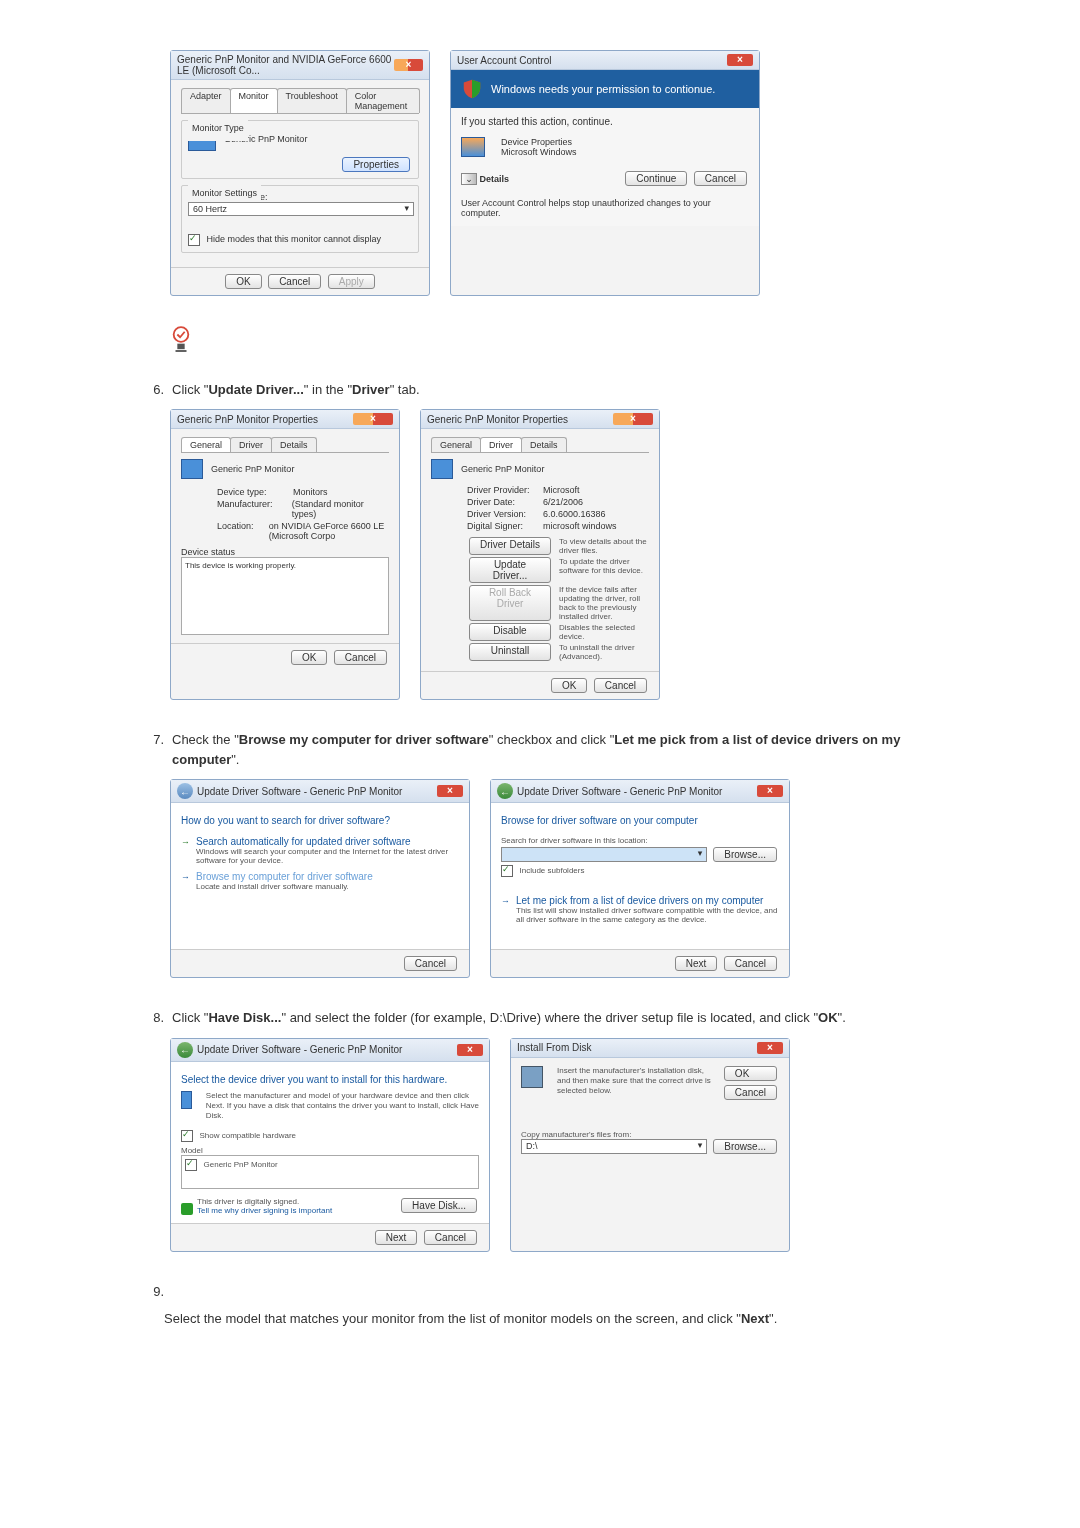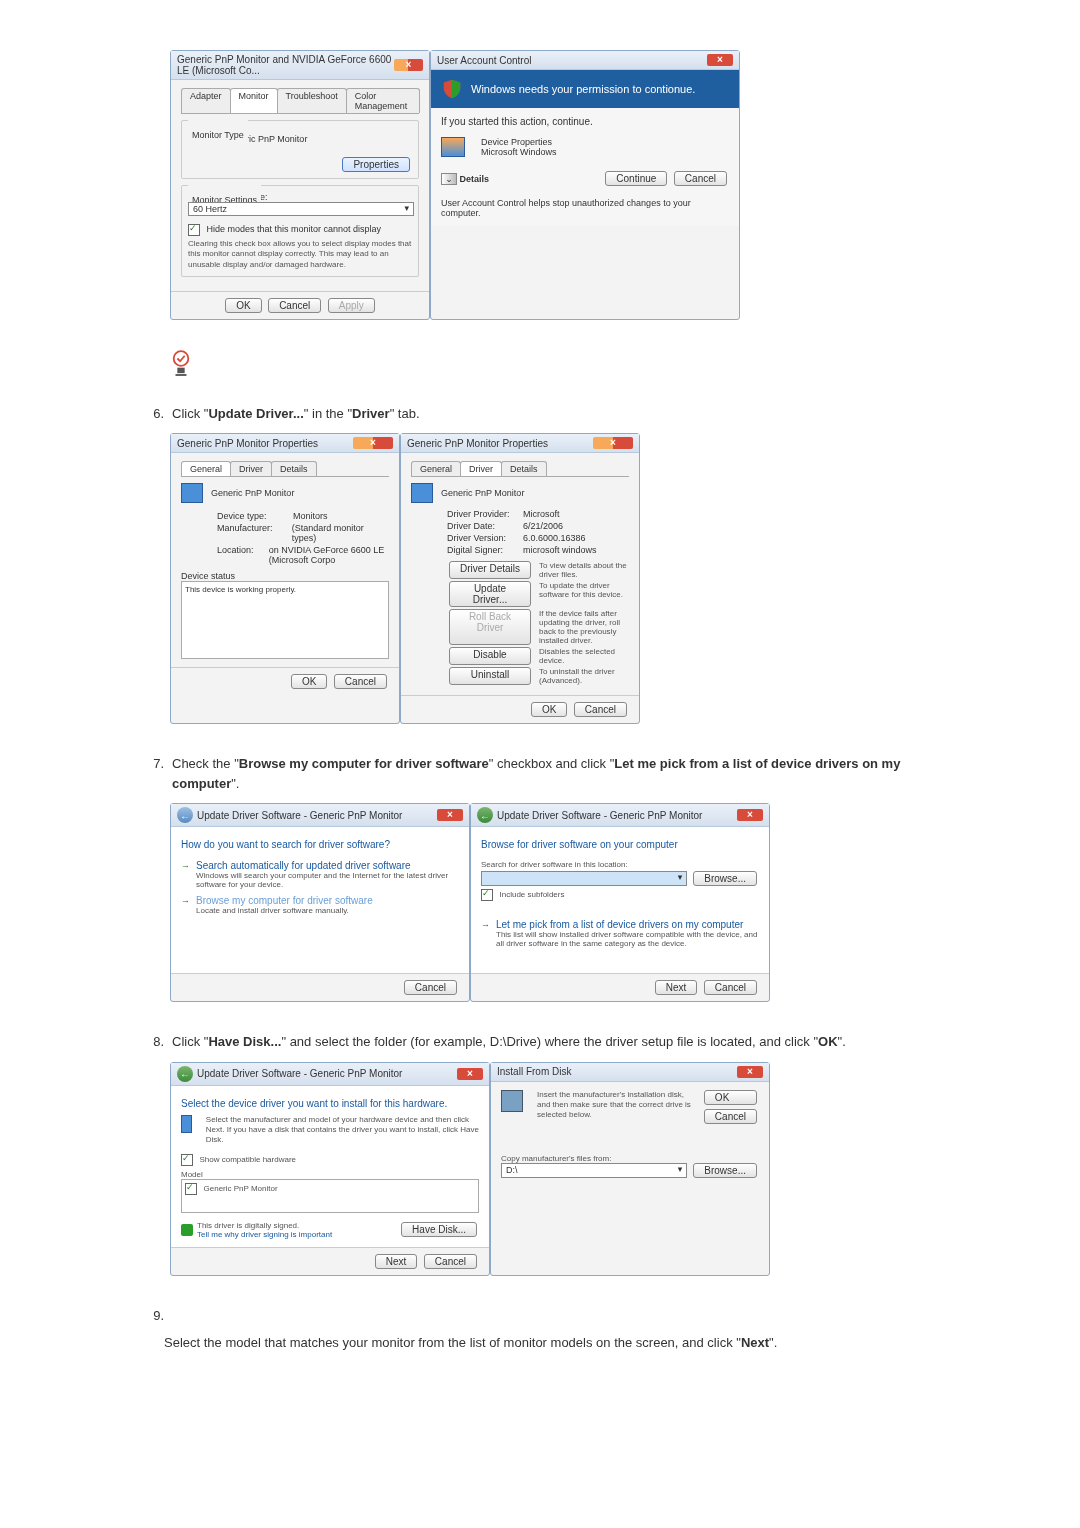--- a/index.html
+++ b/index.html
@@ -7,20 +7,21 @@
     padding: 40px 140px;
     font-family: Arial, sans-serif;
     font-size: 13px;
     color: #333;
     background: #fff;
     width: 1080px;
     box-sizing: border-box;
   }
   .scr-row {
     display: flex;
+    gap: 20px;
     margin: 10px 0 30px 30px;
     flex-wrap: wrap;
   }
   .screenshot {
     border: 1px solid #8ea8c8;
     background: #f3f3f3;
     border-radius: 3px;
     font-size: 9px;
     color: #333;
     box-sizing: border-box;
@@ -74,21 +75,21 @@
     border-radius: 2px;
     padding: 6px;
     margin: 6px 0;
     position: relative;
   }
   .group-label {
     position: absolute;
     top: -6px;
     left: 6px;
     background: #f3f3f3;
-    padding: 15px 4px;
+    padding: 8px 4px;
     font-size: 9px;
     text-align: right;
   }
   .btn {
     display: inline-block;
     padding: 1px 10px;
     border: 1px solid #888;
     border-radius: 3px;
     background: linear-gradient(#fff,#e3e3e3);
     font-size: 10px;
@@ -205,25 +206,24 @@
           <span>Generic PnP Monitor</span>
         </div>
         <div style="text-align:right;margin-top:6px">
           <span class="btn blue">Properties</span>
         </div>
       </div>
       <div class="group">
         <span class="group-label">Monitor Settings</span>
         <div>Screen refresh rate:</div>
         <div class="select" style="width:200px">60 Hertz</div>
-        <div style="margin-top:8px">
+        <div style="margin-top:18px">
           <span class="checkbox checked"></span>
           <span>Hide modes that this monitor cannot display</span>
         </div>
-        <div class="small" style="margin-top:3px;line-height:1.3">Clearing this check box allows you to select display modes that this monitor cannot display correctly. This may lead to an unusable display and/or damaged hardware.</div>
       </div>
     </div>
     <div class="btn-row center">
       <span class="btn">OK</span>
       <span class="btn">Cancel</span>
       <span class="btn" style="color:#aaa">Apply</span>
     </div>
   </div>
 
   <div class="screenshot" style="width:310px">
@@ -477,21 +477,21 @@
       <div style="margin-top:8px">
         <span class="checkbox checked"></span>
         <span class="small">Show compatible hardware</span>
       </div>
       <div class="small" style="margin-top:4px">Model</div>
       <div style="border:1px solid #aaa;background:#fff;height:26px;padding:3px">
         <span class="checkbox checked"></span>
         <span class="small">Generic PnP Monitor</span>
       </div>
       <div style="display:flex;justify-content:space-between;align-items:center;margin-top:8px">
-        <span style="display:flex;align-items:center;gap:4px">
+        <span style="display:flex;align-items:flex-end;gap:4px">
           <span style="width:12px;height:12px;background:#2a9d2a;border-radius:2px;display:inline-block"></span>
           <span>
             <div class="small">This driver is digitally signed.</div>
             <div class="blue-link-sm">Tell me why driver signing is important</div>
           </span>
         </span>
         <span class="btn">Have Disk...</span>
       </div>
     </div>
     <div class="btn-row">

